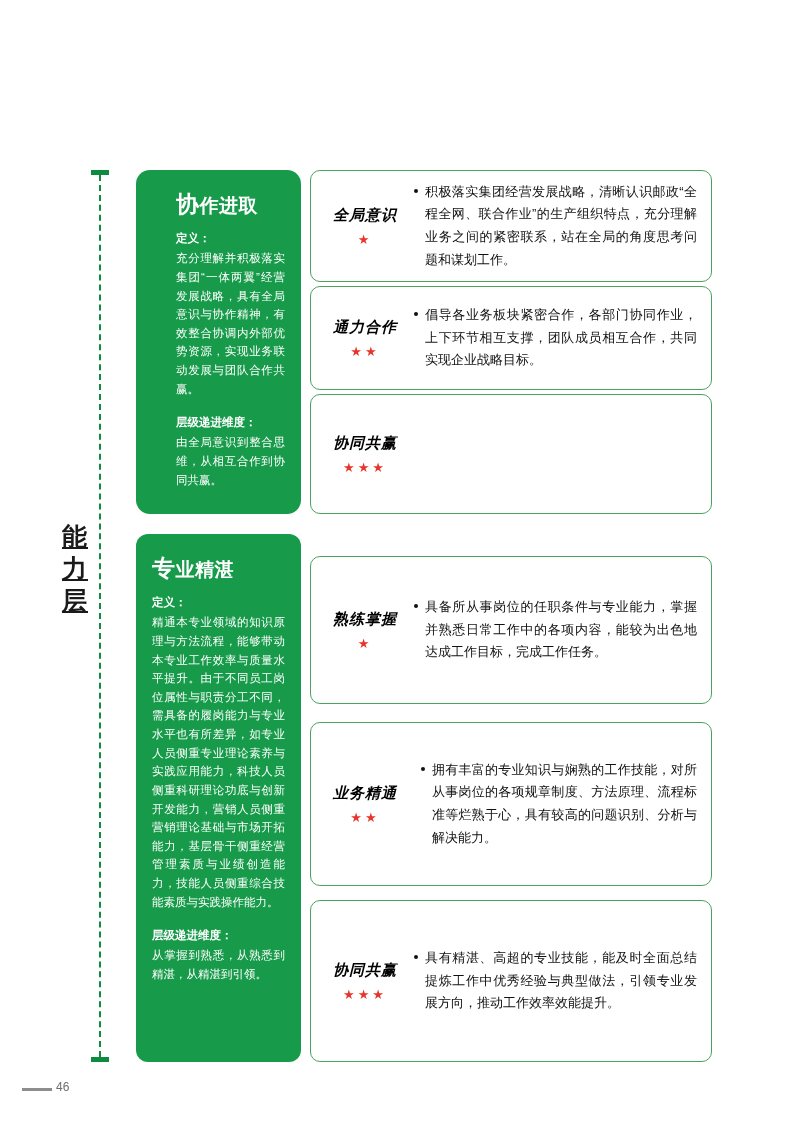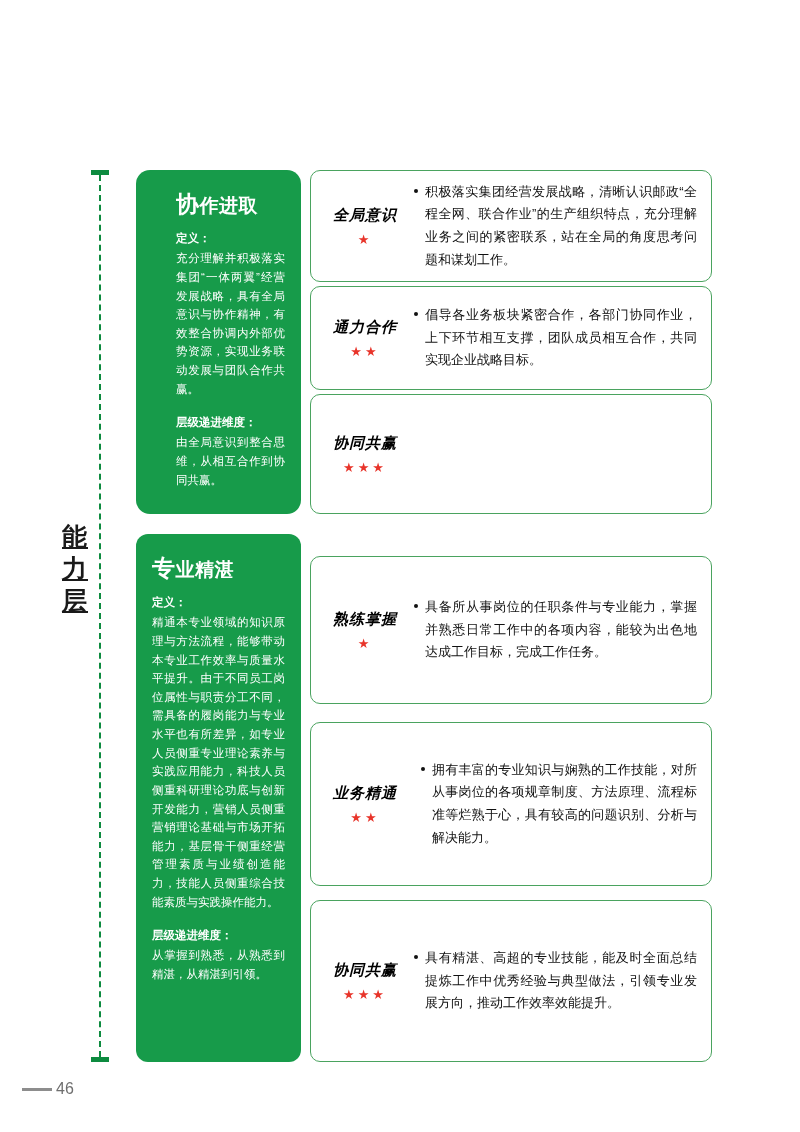--- a/index.html
+++ b/index.html
@@ -166,21 +166,21 @@
     left: 22px;
     top: 1088px;
     width: 30px;
     height: 3px;
     background: #8d8d8d;
   }
   .page-number {
     position: absolute;
     left: 56px;
     top: 1080px;
-    font-size: 16px;
+    font-size: 12px;
     color: #6f6f6f;
   }
 </style>
 </head>
 <body>
 
 <div class="page">
 
   <div class="axis">
     <div class="cap top"></div>

